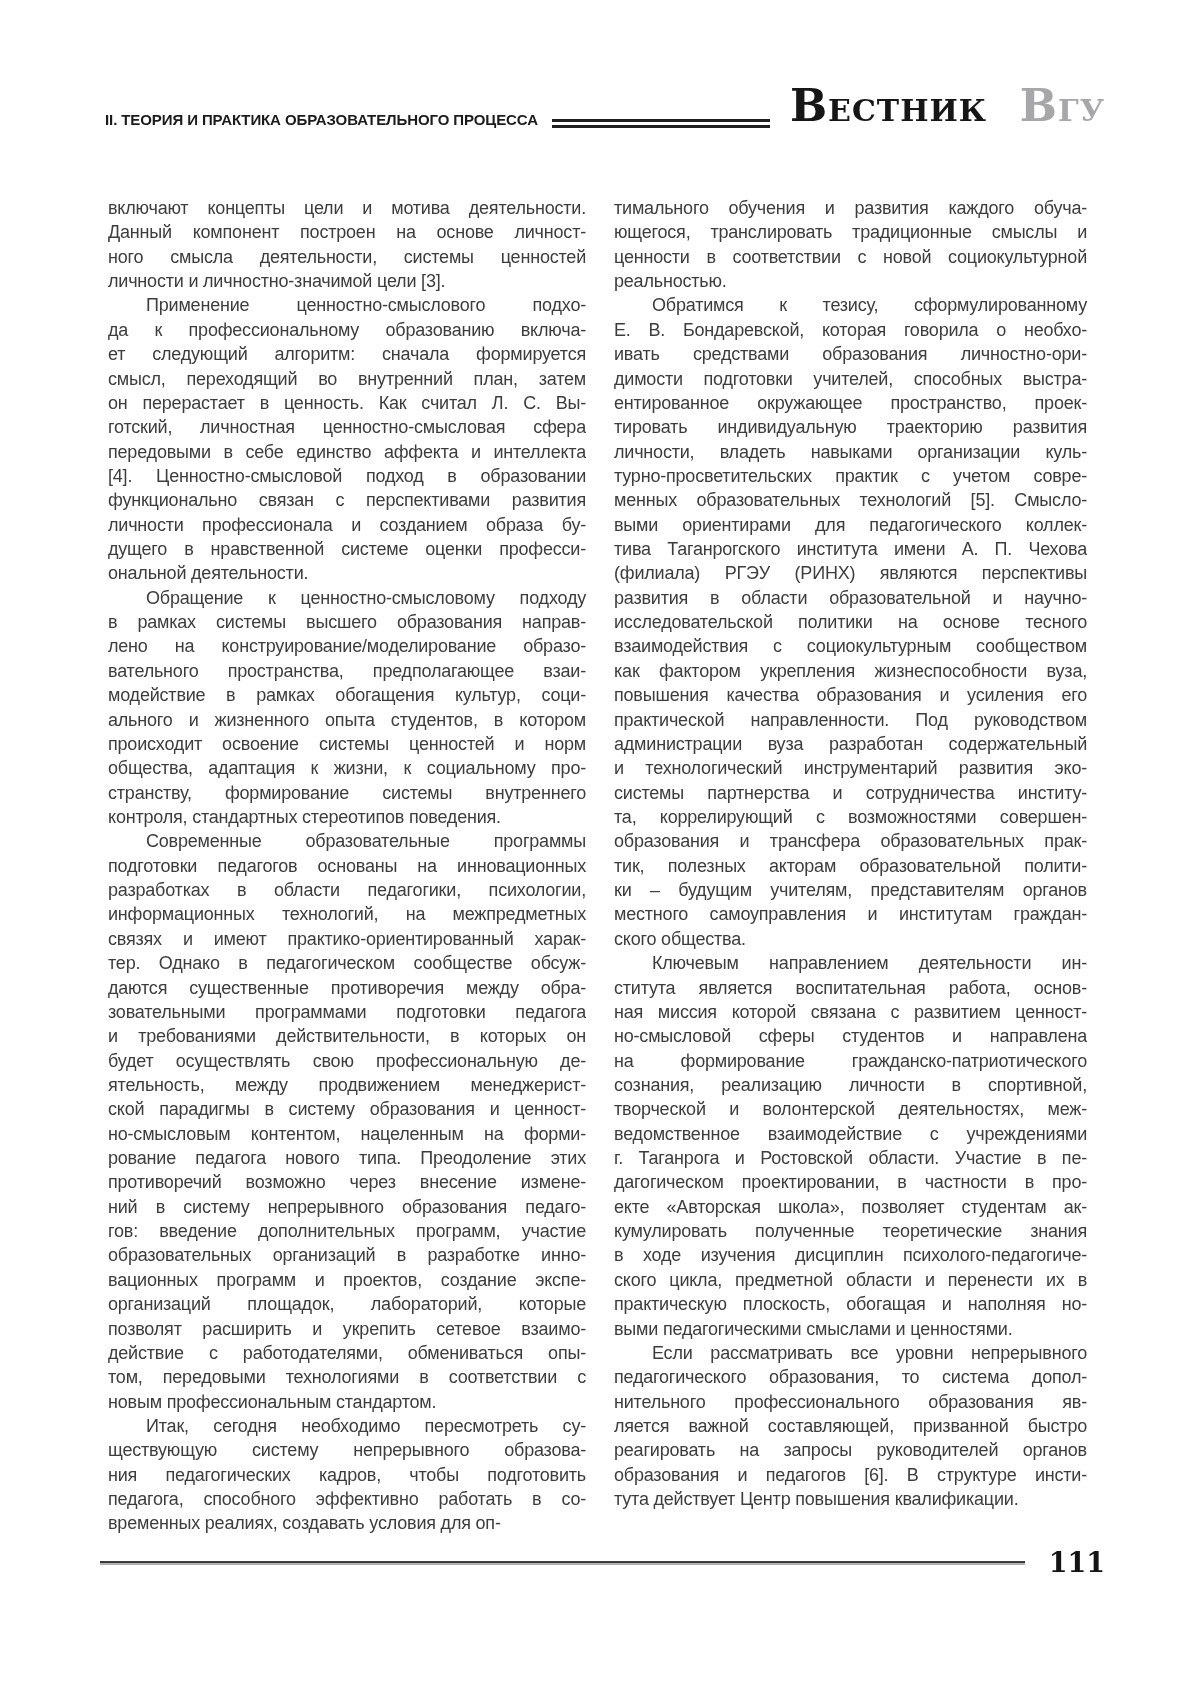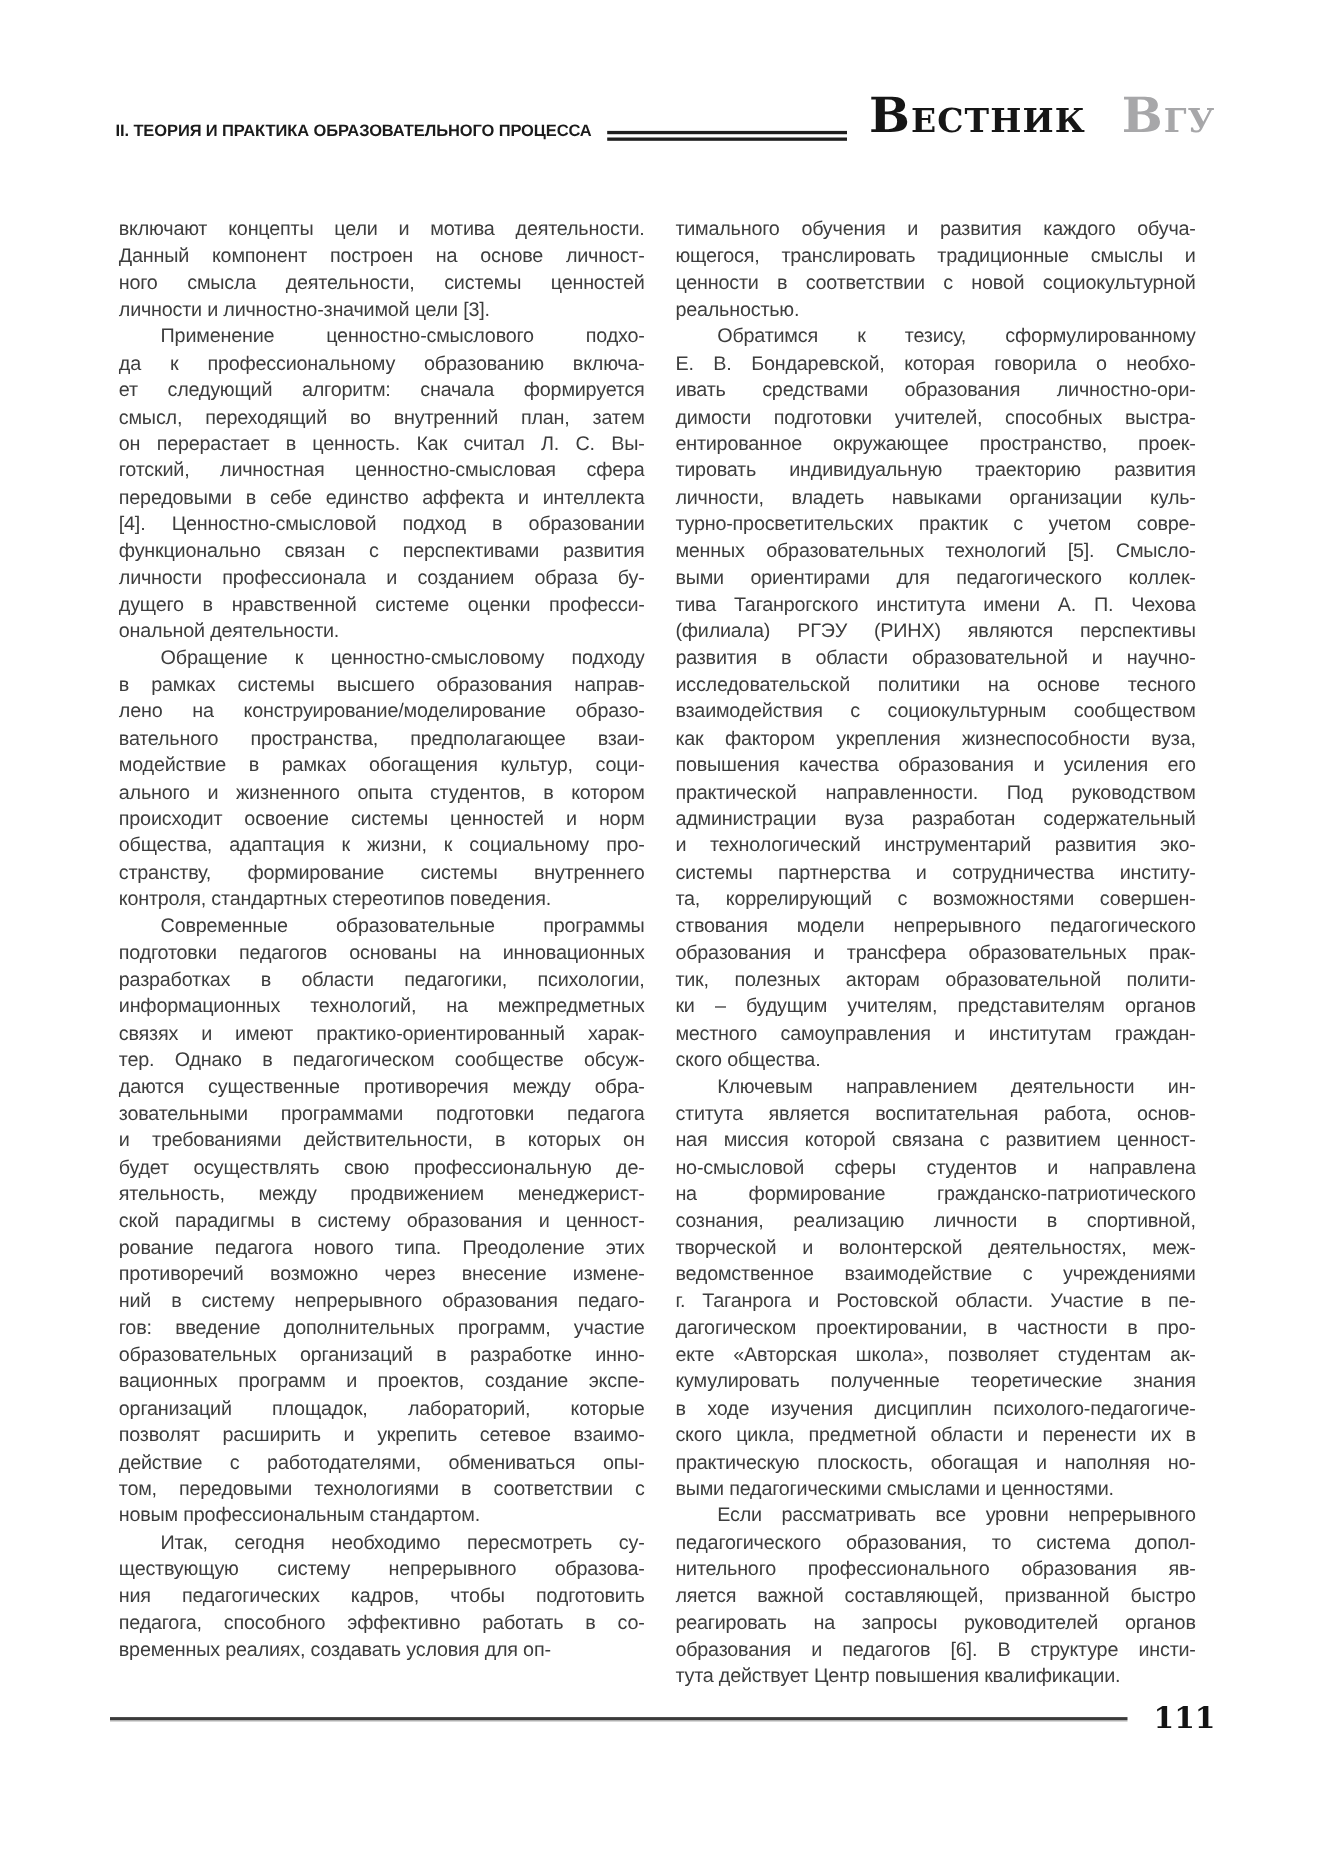--- a/index.html
+++ b/index.html
@@ -149,20 +149,21 @@
         <div class="line">разработках в области педагогики, психологии,</div>
         <div class="line">информационных технологий, на межпредметных</div>
         <div class="line">связях и имеют практико-ориентированный харак-</div>
         <div class="line">тер. Однако в педагогическом сообществе обсуж-</div>
         <div class="line">даются существенные противоречия между обра-</div>
         <div class="line">зовательными программами подготовки педагога</div>
         <div class="line">и требованиями действительности, в которых он</div>
         <div class="line">будет осуществлять свою профессиональную де-</div>
         <div class="line">ятельность, между продвижением менеджерист-</div>
         <div class="line">ской парадигмы в систему образования и ценност-</div>
+        <div class="line">но-смысловым контентом, нацеленным на форми-</div>
         <div class="line">рование педагога нового типа. Преодоление этих</div>
         <div class="line">противоречий возможно через внесение измене-</div>
         <div class="line">ний в систему непрерывного образования педаго-</div>
         <div class="line">гов: введение дополнительных программ, участие</div>
         <div class="line">образовательных организаций в разработке инно-</div>
         <div class="line">вационных программ и проектов, создание экспе-</div>
         <div class="line">организаций площадок, лабораторий, которые</div>
         <div class="line">позволят расширить и укрепить сетевое взаимо-</div>
         <div class="line">действие с работодателями, обмениваться опы-</div>
         <div class="line">том, передовыми технологиями в соответствии с</div>
@@ -200,21 +201,20 @@
         <div class="line">развития в области образовательной и научно-</div>
         <div class="line">исследовательской политики на основе тесного</div>
         <div class="line">взаимодействия с социокультурным сообществом</div>
         <div class="line">как фактором укрепления жизнеспособности вуза,</div>
         <div class="line">повышения качества образования и усиления его</div>
         <div class="line">практической направленности. Под руководством</div>
         <div class="line">администрации вуза разработан содержательный</div>
         <div class="line">и технологический инструментарий развития эко-</div>
         <div class="line">системы партнерства и сотрудничества институ-</div>
         <div class="line">та, коррелирующий с возможностями совершен-</div>
-        <div class="line">ствования модели непрерывного педагогического</div>
         <div class="line">образования и трансфера образовательных прак-</div>
         <div class="line">тик, полезных акторам образовательной полити-</div>
         <div class="line">ки – будущим учителям, представителям органов</div>
         <div class="line">местного самоуправления и институтам граждан-</div>
         <div class="line last">ского общества.</div>
       </div>
       <div>
         <div class="line indent">Ключевым направлением деятельности ин-</div>
         <div class="line">ститута является воспитательная работа, основ-</div>
         <div class="line">ная миссия которой связана с развитием ценност-</div>

